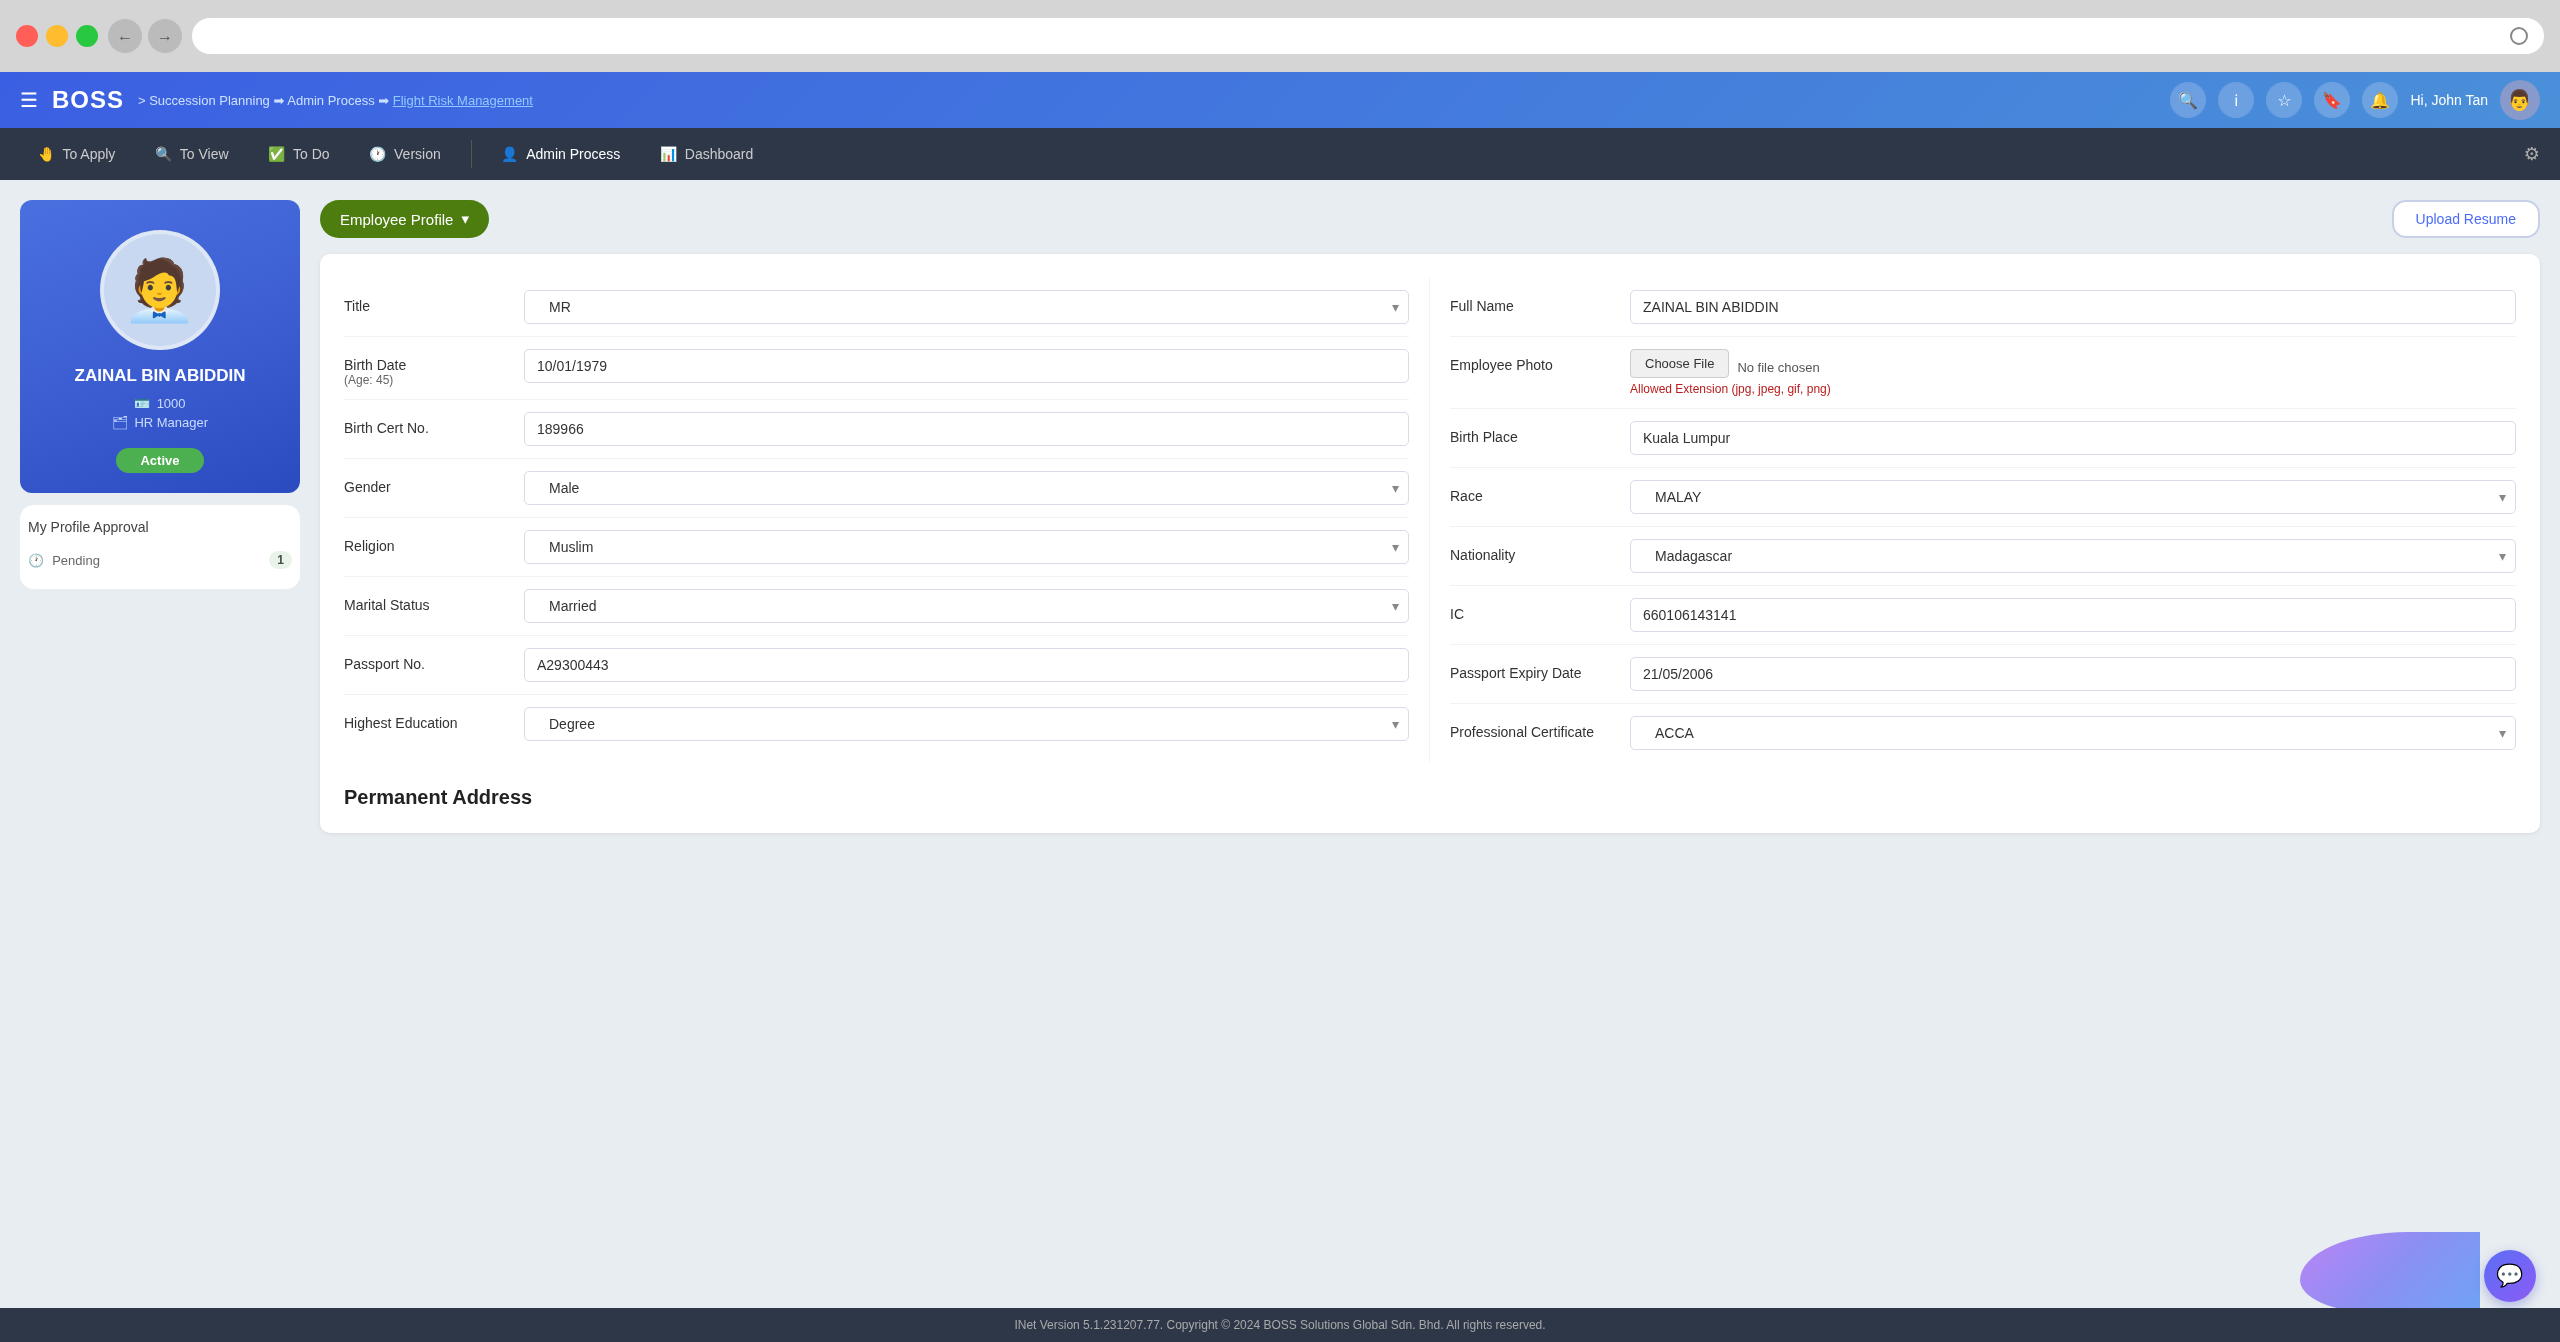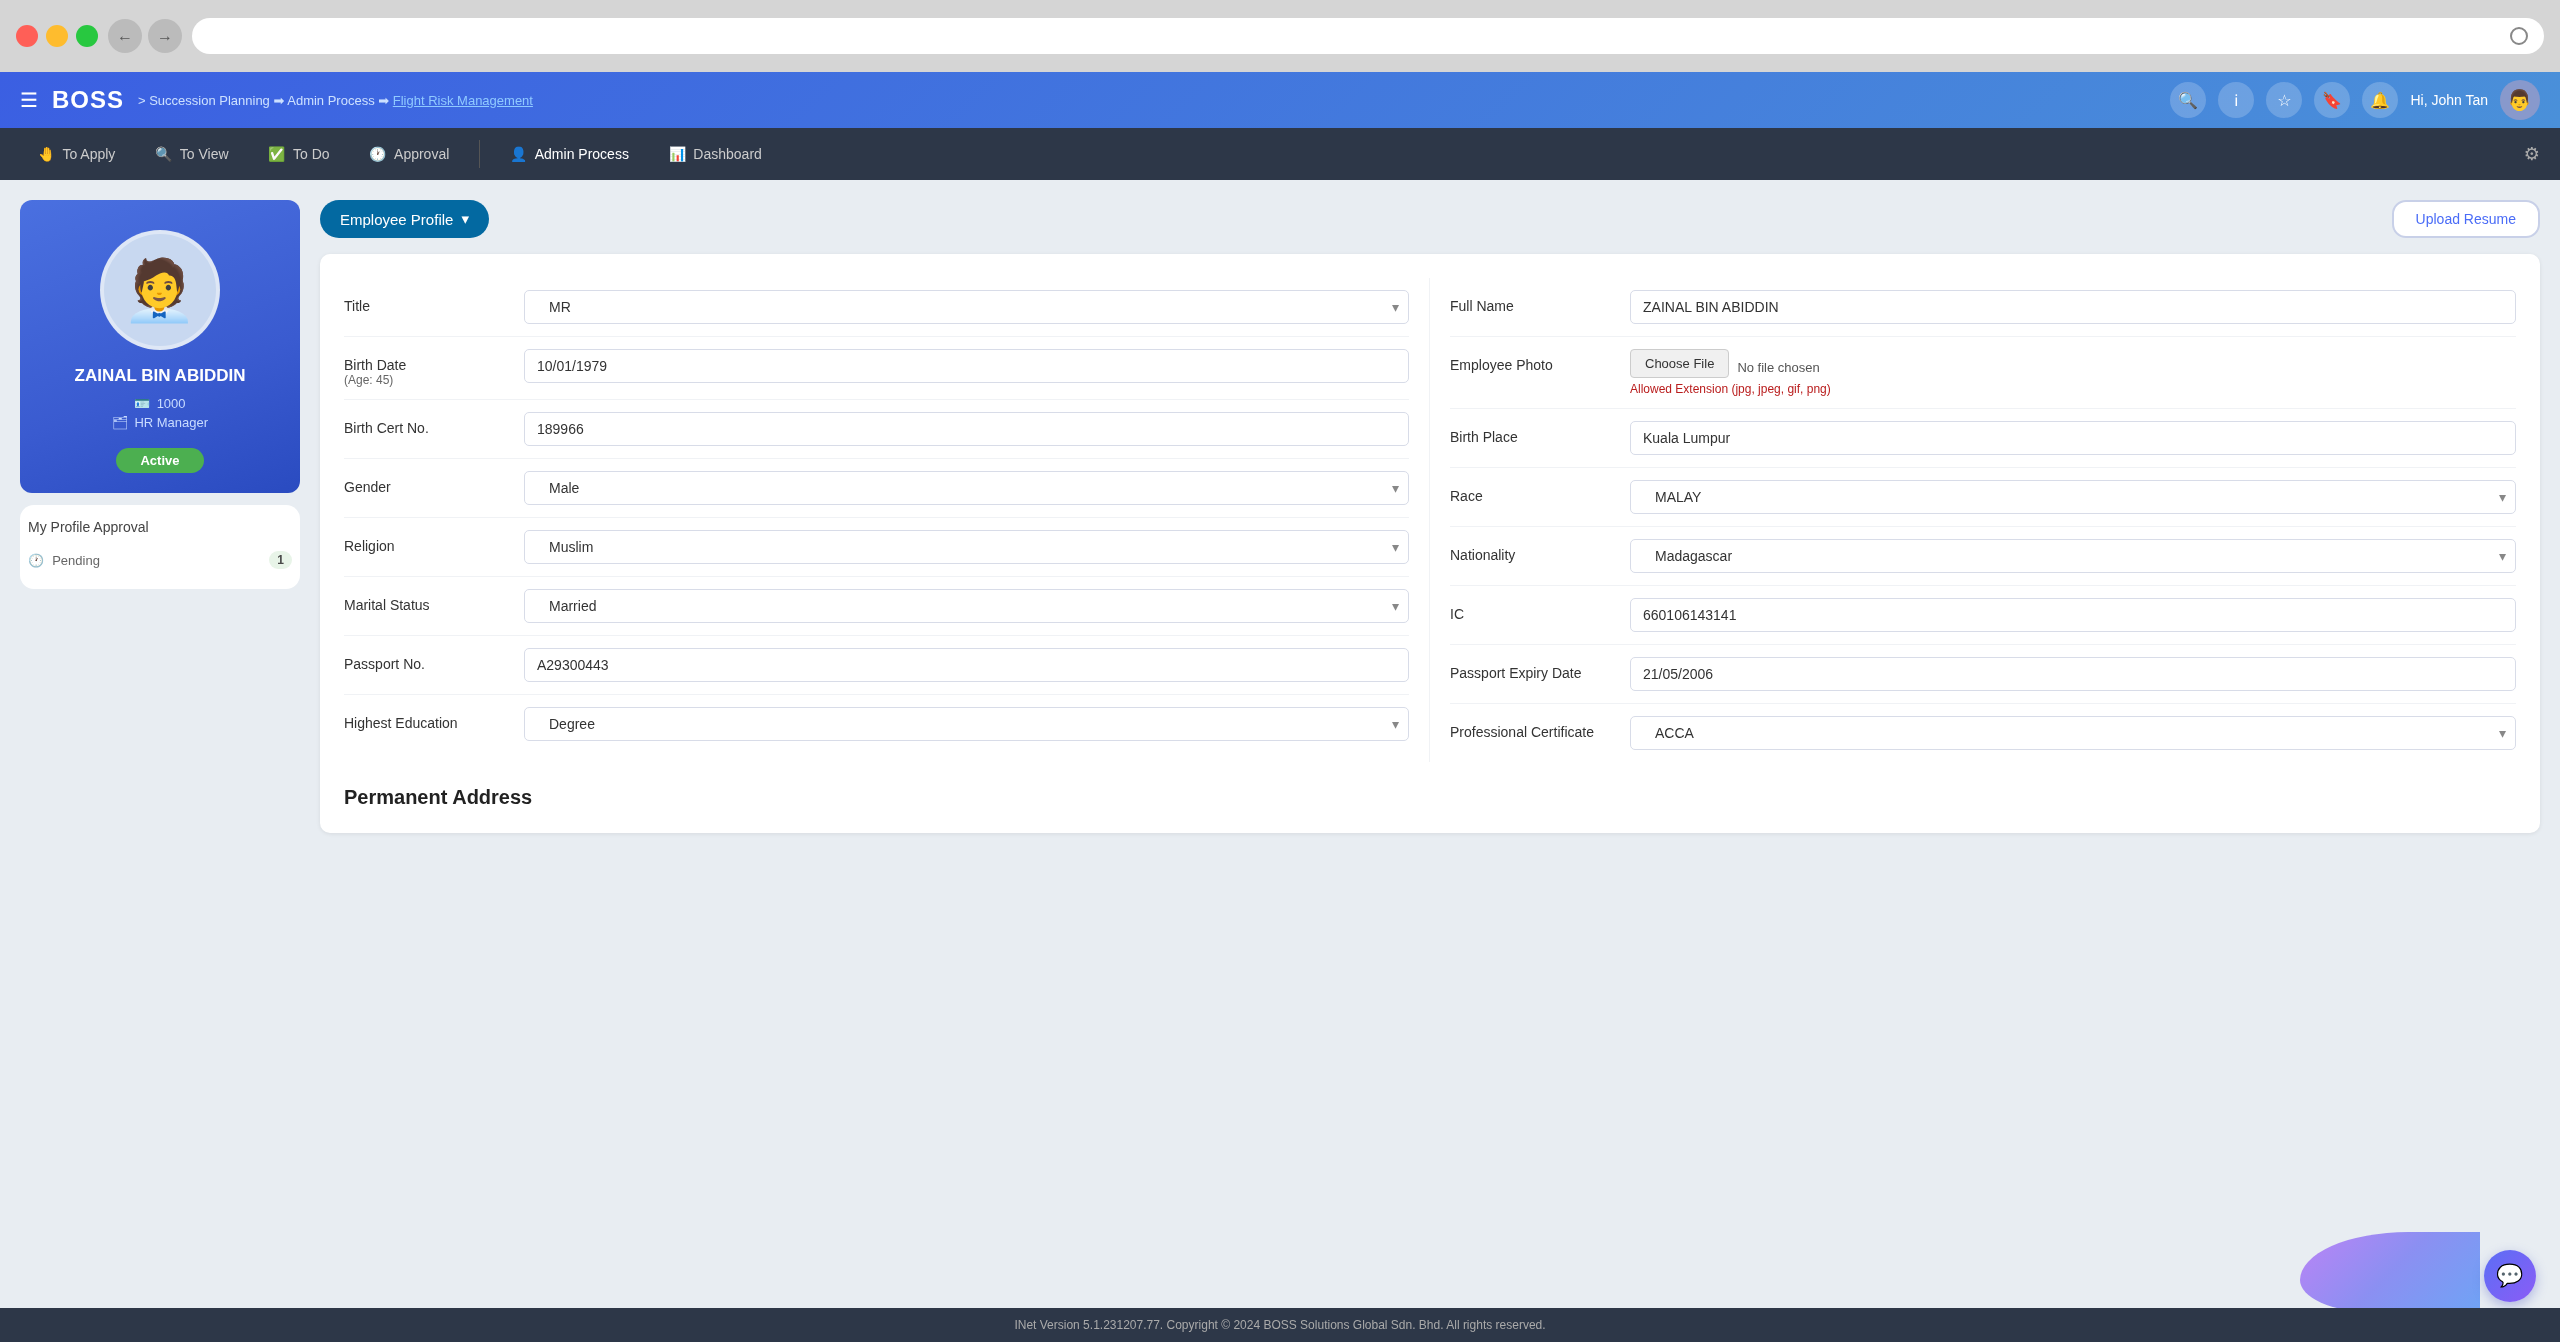--- a/index.html
+++ b/index.html
@@ -119,21 +119,21 @@
     .approval-left { display: flex; align-items: center; gap: 8px; color: #666; font-size: 13px; }
     .approval-badge { background: #e8f4e8; color: #4a4a4a; font-size: 12px; font-weight: 600; padding: 2px 8px; border-radius: 10px; }
 
     
     .right-content { flex: 1; }
 
     .content-header {
       display: flex; align-items: center; justify-content: space-between; margin-bottom: 16px;
     }
     .employee-profile-btn {
-      background: #0369a1; color: white; border: none; border-radius: 20px;
+      background: #4d7c0f; color: white; border: none; border-radius: 20px;
       padding: 10px 20px; font-size: 15px; cursor: pointer;
       display: flex; align-items: center; gap: 8px; font-weight: 500;
     }
     .upload-resume-btn {
       background: white; color: #4a6cf7; border: 2px solid #c8d0e8;
       border-radius: 14px; padding: 9px 22px; font-size: 14px; cursor: pointer;
       font-weight: 500;
     }
 
     
@@ -253,21 +253,21 @@
   <div class="sec-nav-item">
     <span>🔍</span>
     <span>To View</span>
   </div>
   <div class="sec-nav-item">
     <span>✅</span>
     <span>To Do</span>
   </div>
   <div class="sec-nav-item">
     <span>🕐</span>
-    <span>Approval</span>
+    <span>Version</span>
   </div>
   <div class="sec-nav-divider"></div>
   <div class="sec-nav-item active-nav">
     <span>👤</span>
     <span>Admin Process</span>
   </div>
   <div class="sec-nav-item">
     <span>📊</span>
     <span>Dashboard</span>
   </div>

